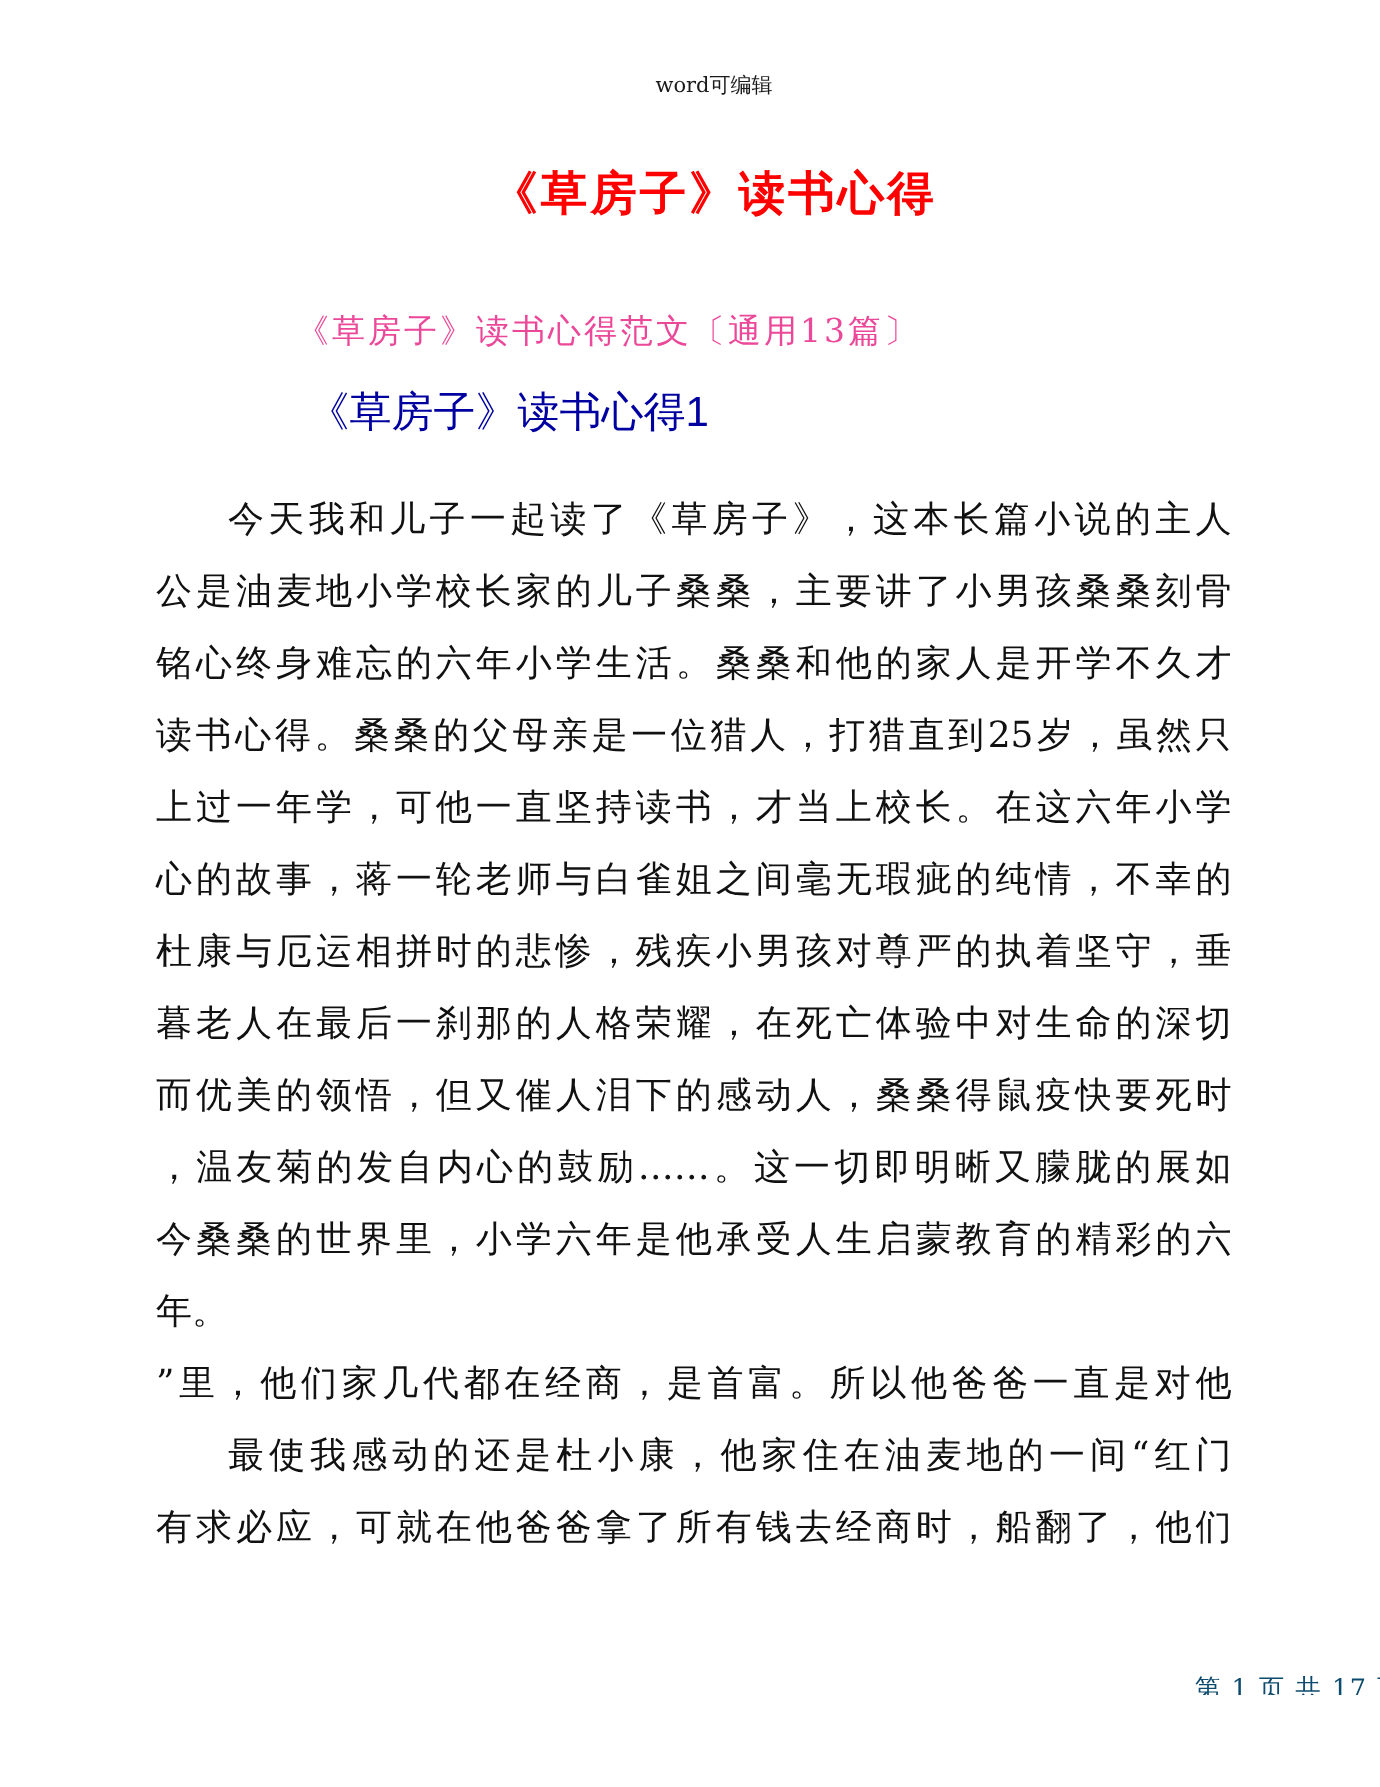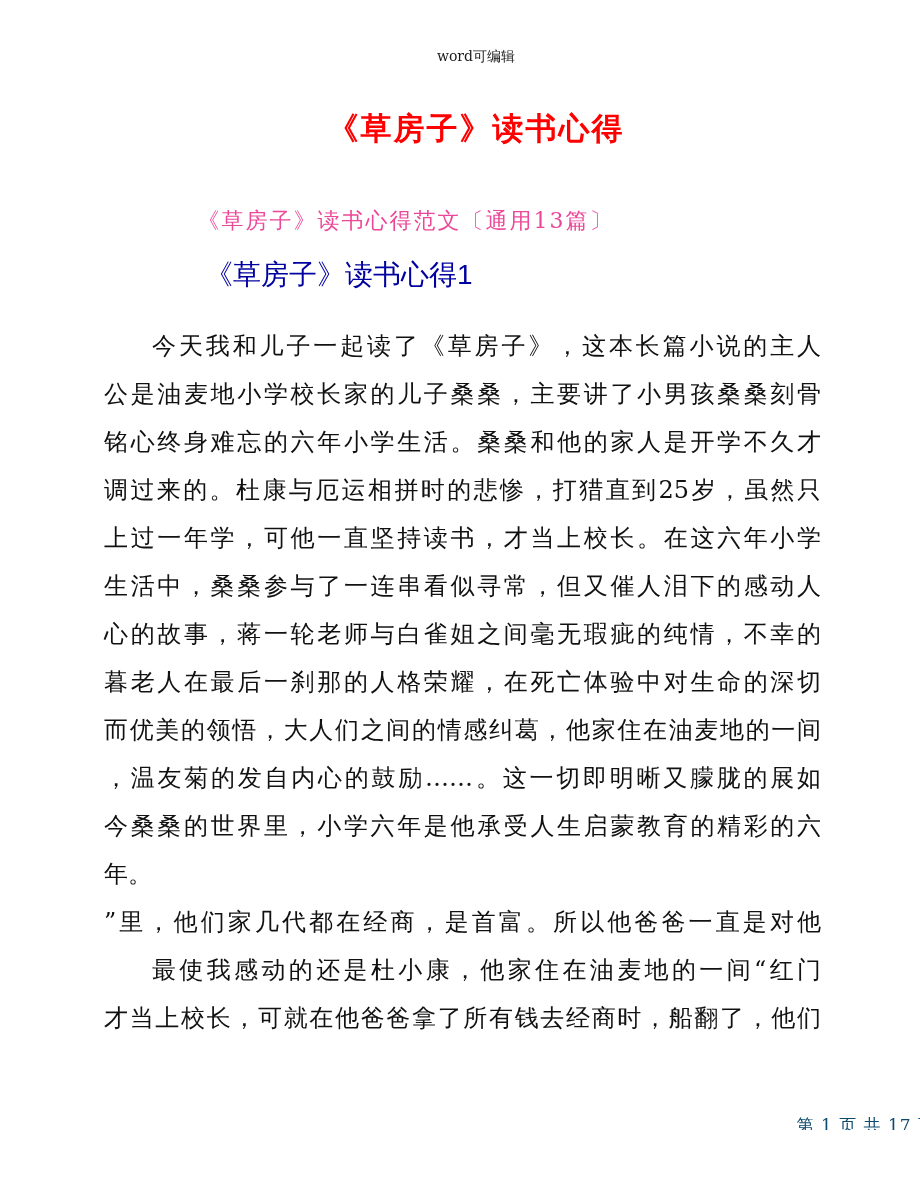--- a/index.html
+++ b/index.html
@@ -78,32 +78,32 @@
   <h1 class="doc-title">《草房子》读书心得</h1>
 
   <p class="subtitle">《草房子》读书心得范文〔通用13篇〕</p>
 
   <h2 class="section-heading">《草房子》读书心得1</h2>
 
   <div class="body-text">
     <div class="line first">今天我和儿子一起读了《草房子》，这本长篇小说的主人</div>
     <div class="line">公是油麦地小学校长家的儿子桑桑，主要讲了小男孩桑桑刻骨</div>
     <div class="line">铭心终身难忘的六年小学生活。桑桑和他的家人是开学不久才</div>
-    <div class="line">调过来的。杜康与厄运相拼时的悲惨，打猎直到25岁，虽然只</div>
+    <div class="line">读书心得。桑桑的父母亲是一位猎人，打猎直到25岁，虽然只</div>
     <div class="line">上过一年学，可他一直坚持读书，才当上校长。在这六年小学</div>
-    <div class="line">生活中，桑桑参与了一连串看似寻常，但又催人泪下的感动人</div>
     <div class="line">心的故事，蒋一轮老师与白雀姐之间毫无瑕疵的纯情，不幸的</div>
+    <div class="line">杜康与厄运相拼时的悲惨，残疾小男孩对尊严的执着坚守，垂</div>
     <div class="line">暮老人在最后一刹那的人格荣耀，在死亡体验中对生命的深切</div>
-    <div class="line">而优美的领悟，大人们之间的情感纠葛，他家住在油麦地的一间</div>
+    <div class="line">而优美的领悟，但又催人泪下的感动人，桑桑得鼠疫快要死时</div>
     <div class="line">，温友菊的发自内心的鼓励……。这一切即明晰又朦胧的展如</div>
     <div class="line">今桑桑的世界里，小学六年是他承受人生启蒙教育的精彩的六</div>
     <div class="line noj">年。</div>
   </div>
 
   <div class="body-text second">
     <div class="line">”里，他们家几代都在经商，是首富。所以他爸爸一直是对他</div>
     <div class="line first">最使我感动的还是杜小康，他家住在油麦地的一间“红门</div>
-    <div class="line">才当上校长，可就在他爸爸拿了所有钱去经商时，船翻了，他们</div>
+    <div class="line">有求必应，可就在他爸爸拿了所有钱去经商时，船翻了，他们</div>
   </div>
 
   <div class="footer">第 1 页 共 17 页</div>
 
 </div>
 
 </body></html>

